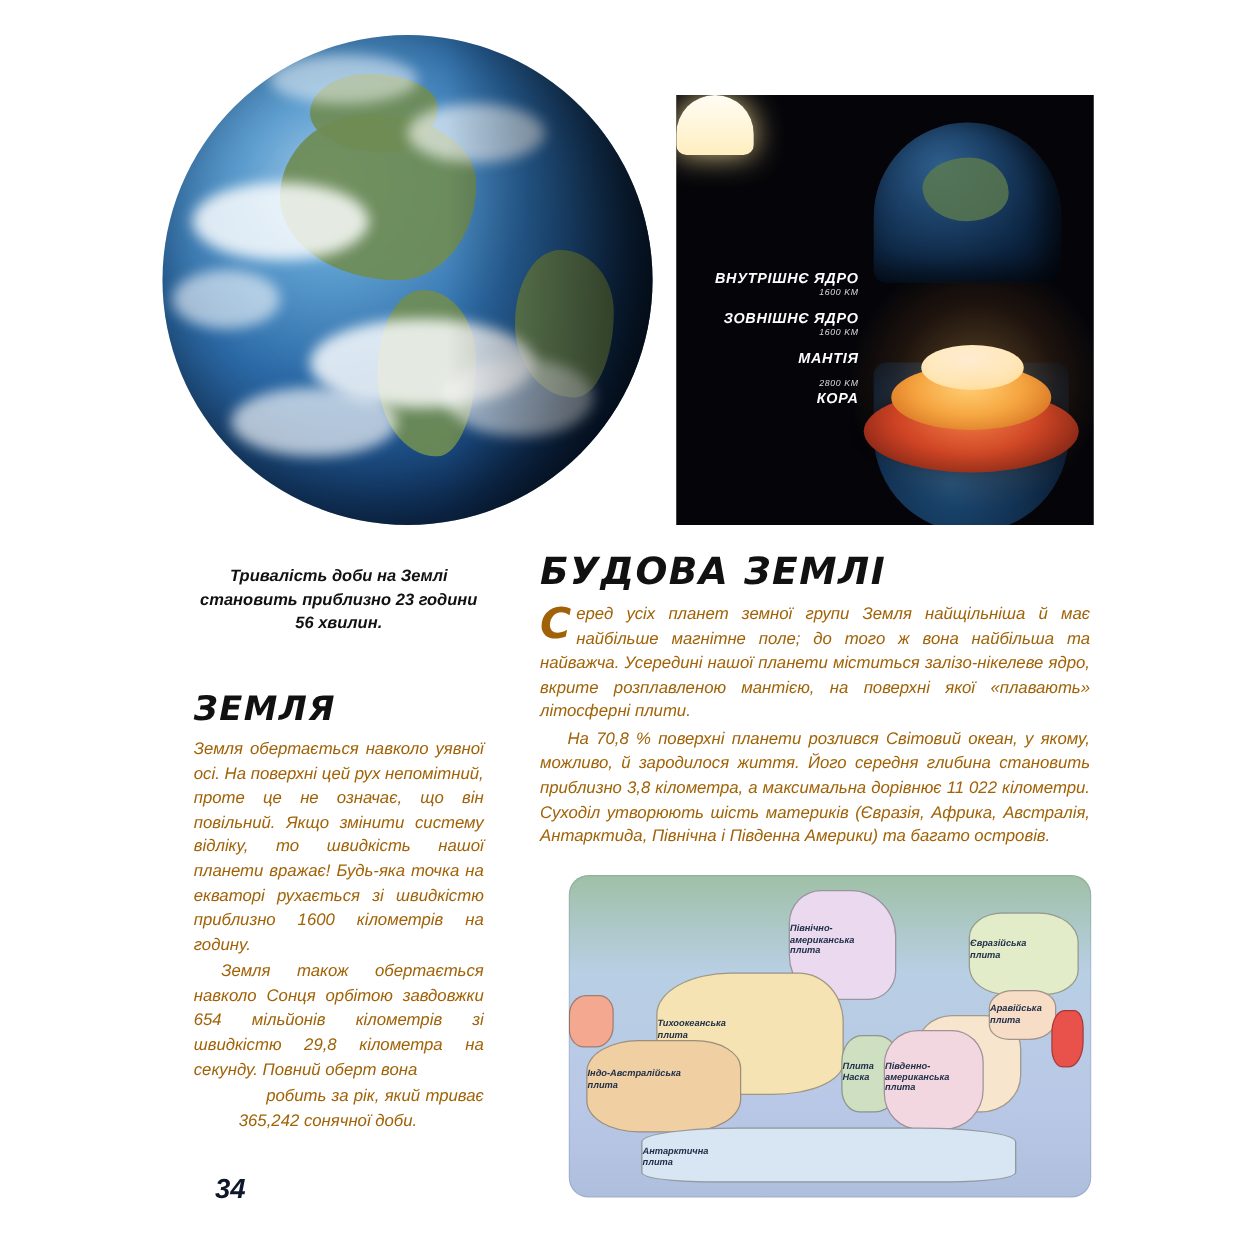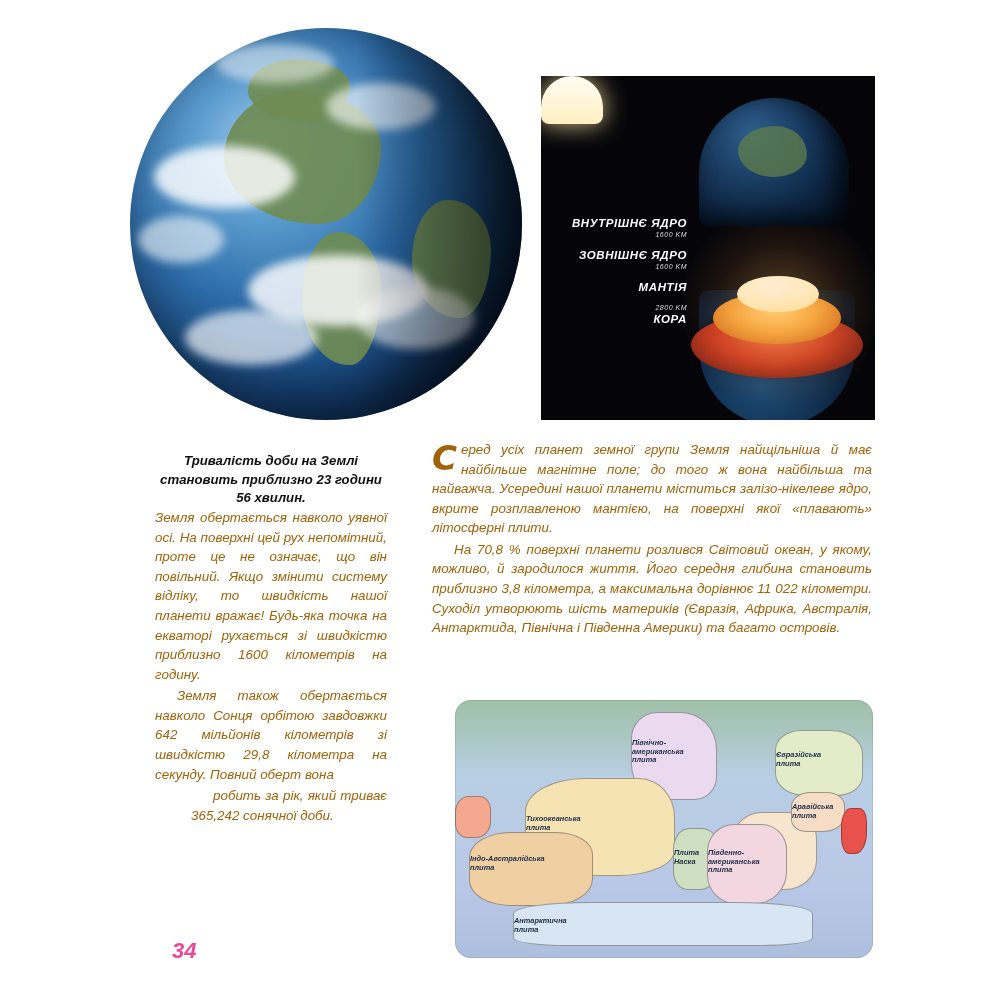--- a/index.html
+++ b/index.html
@@ -233,21 +233,21 @@
     font-family: "DejaVu Sans", sans-serif;
   }
 
   
   .page-num {
     position: absolute;
     left: 172px;
     top: 938px;
     font-size: 22px;
     font-weight: 700;
-    color: #ec4899;
+    color: #0f172a;
   }
   .col-left .tail {
     margin-left: 36px;
   }
 
   
   .map {
     position: absolute;
     left: 455px;
     top: 700px;
@@ -401,28 +401,30 @@
         <div class="cut-label kora">
           <div class="depth">2800 KM</div>
           <div class="name">КОРА</div>
         </div>
       </div>
     </div>
   </div>
 
   <div class="col-left">
     <div class="caption">Тривалість доби на Землі становить приблизно 23 години 56 хвилин.</div>
+    <h2 class="section-title">ЗЕМЛЯ</h2>
     <p class="body">Земля обертається навколо уявної осі. На поверхні цей рух непомітний, проте це не означає, що він повільний. Якщо змінити систему відліку, то швидкість нашої планети вражає! Будь-яка точка на екваторі рухається зі швидкістю приблизно 1600 кілометрів на годину.</p>
-    <p class="body">Земля також обертається навколо Сонця орбітою завдовжки 642 мільйонів кілометрів зі швидкістю 29,8 кілометра на секунду. Повний оберт вона</p>
+    <p class="body">Земля також обертається навколо Сонця орбітою завдовжки 654 мільйонів кілометрів зі швидкістю 29,8 кілометра на секунду. Повний оберт вона</p>
     <p class="body tail">робить за рік, який триває 365,242 сонячної доби.</p>
   </div>
 
   <div class="page-num">34</div>
 
   <div class="col-right">
+    <h2 class="section-title">БУДОВА ЗЕМЛІ</h2>
     <p class="body drop">Серед усіх планет земної групи Земля найщільніша й має найбільше магнітне поле; до того ж вона найбільша та найважча. Усередині нашої планети міститься залізо-нікелеве ядро, вкрите розплавленою мантією, на поверхні якої «плавають» літосферні плити.</p>
     <p class="body">На 70,8 % поверхні планети розлився Світовий океан, у якому, можливо, й зародилося життя. Його середня глибина становить приблизно 3,8 кілометра, а максимальна дорівнює 11 022 кілометри. Суходіл утворюють шість материків (Євразія, Африка, Австралія, Антарктида, Північна і Південна Америки) та багато островів.</p>
   </div>
 
   <div class="map">
     <div class="ocean"></div>
 
     <div class="plate p-lime"></div>
     <div class="plate p-namer">
       <div class="lbl">Північно-

